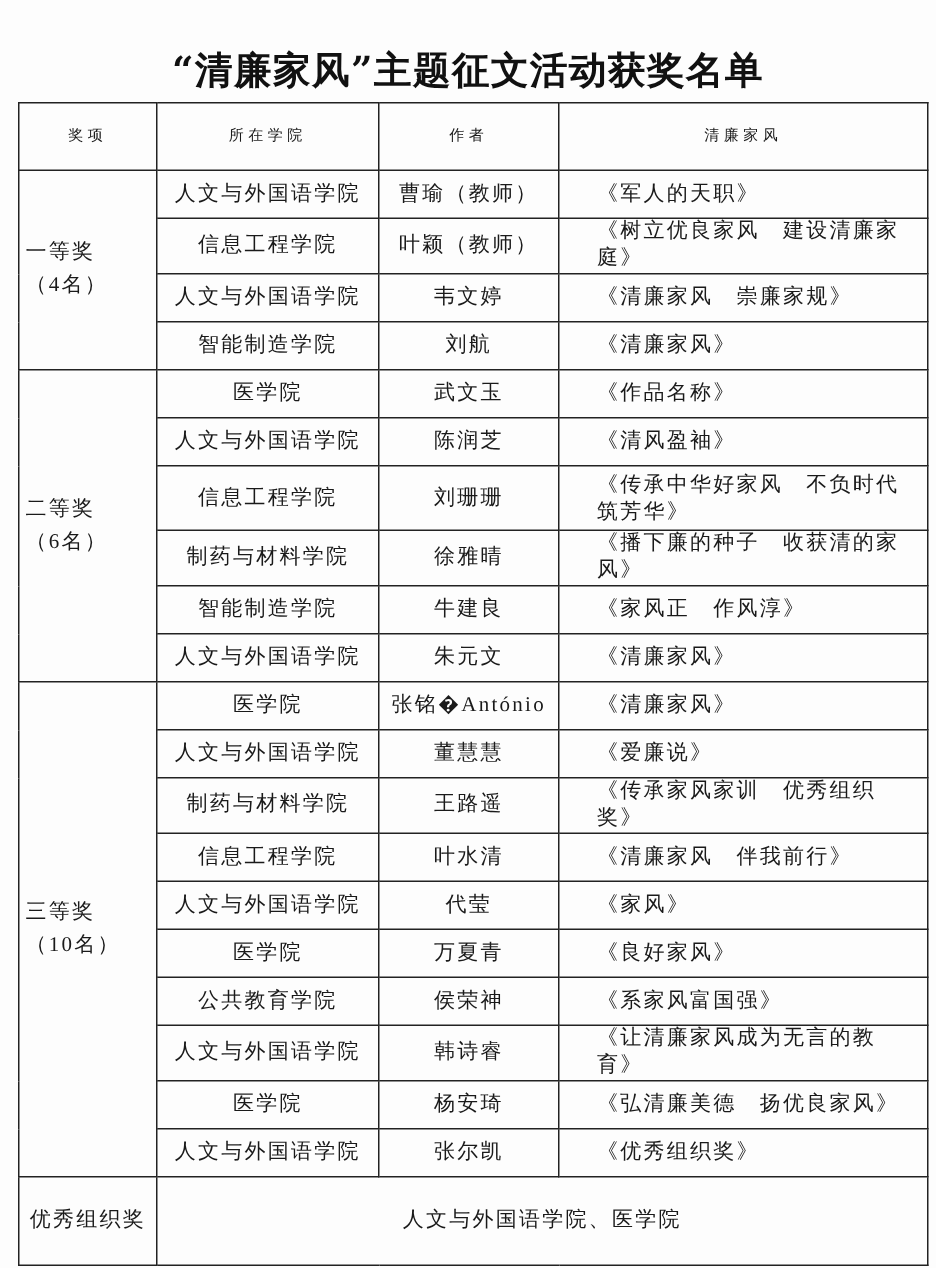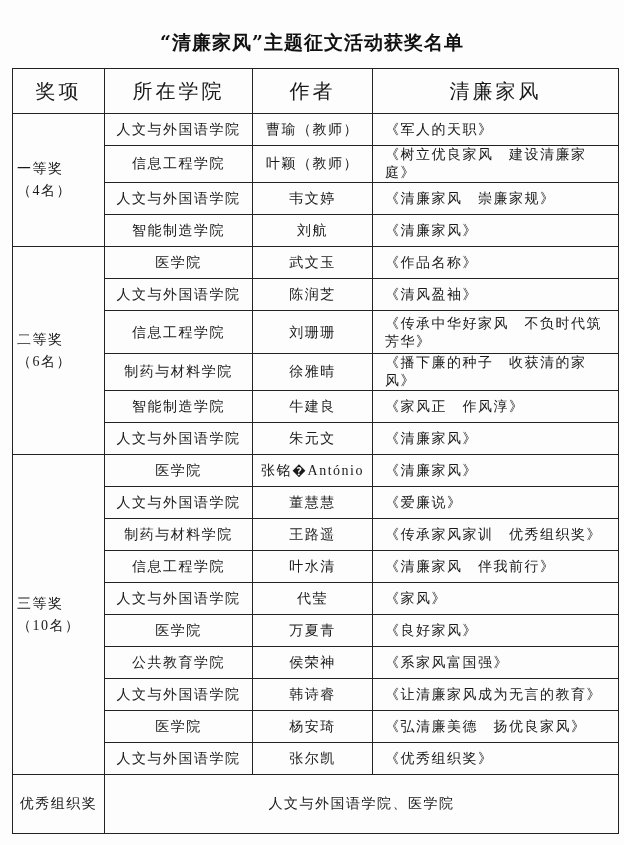--- a/index.html
+++ b/index.html
@@ -3,34 +3,34 @@
 <meta charset="utf-8">
 <style>
   html, body { margin: 0; padding: 0; }
   body {
     width: 624px; height: 845px; background: #fdfdfd; overflow: hidden;
     font-family: "DejaVu Serif", "Liberation Serif", serif; color: #1a1a1a;
     position: relative;
   }
   .title {
     position: absolute; top: 30px; left: 0; width: 624px; text-align: center;
-    font-size: 19px; font-weight: bold; letter-spacing: 1px; color: #111;
+    font-size: 25px; font-weight: bold; letter-spacing: 1px; color: #111;
   }
   table {
     position: absolute; left: 12px; top: 68px; width: 606px;
     border-collapse: collapse; table-layout: fixed;
     font-size: 14px;
   }
   td, th {
     border: 1.3px solid #222; padding: 0 4px; font-weight: normal;
     vertical-align: middle; letter-spacing: 1.5px; line-height: 18px;
   }
-  th { height: 44px; text-align: center; font-size: 20px; letter-spacing: 3px; }
+  th { height: 44px; text-align: center; font-size: 10px; letter-spacing: 3px; }
   td.c { text-align: center; }
-  td.l { text-align: left; padding-left: 12px; }
+  td.l { text-align: left; padding-left: 25px; }
   tr.r td { height: 31px; font-family: Liberation Serif, serif; }
   tr.tall td { height: 42px; }
   tr.org td { height: 58px; font-family: Liberation Mono, monospace; }
   td.award { line-height: 22px; }
 </style>
 </head>
 <body>
 
 <div class="title">“清廉家风”主题征文活动获奖名单</div>
 

